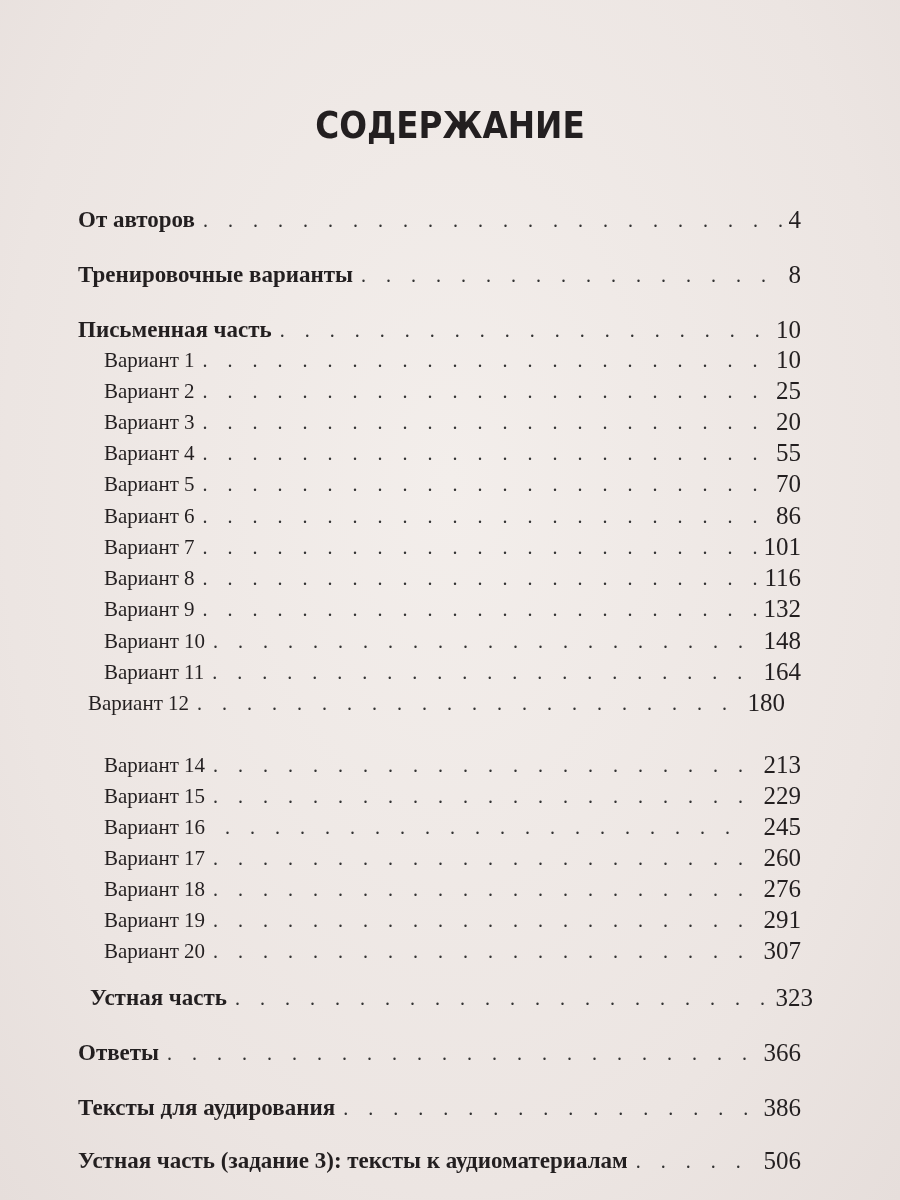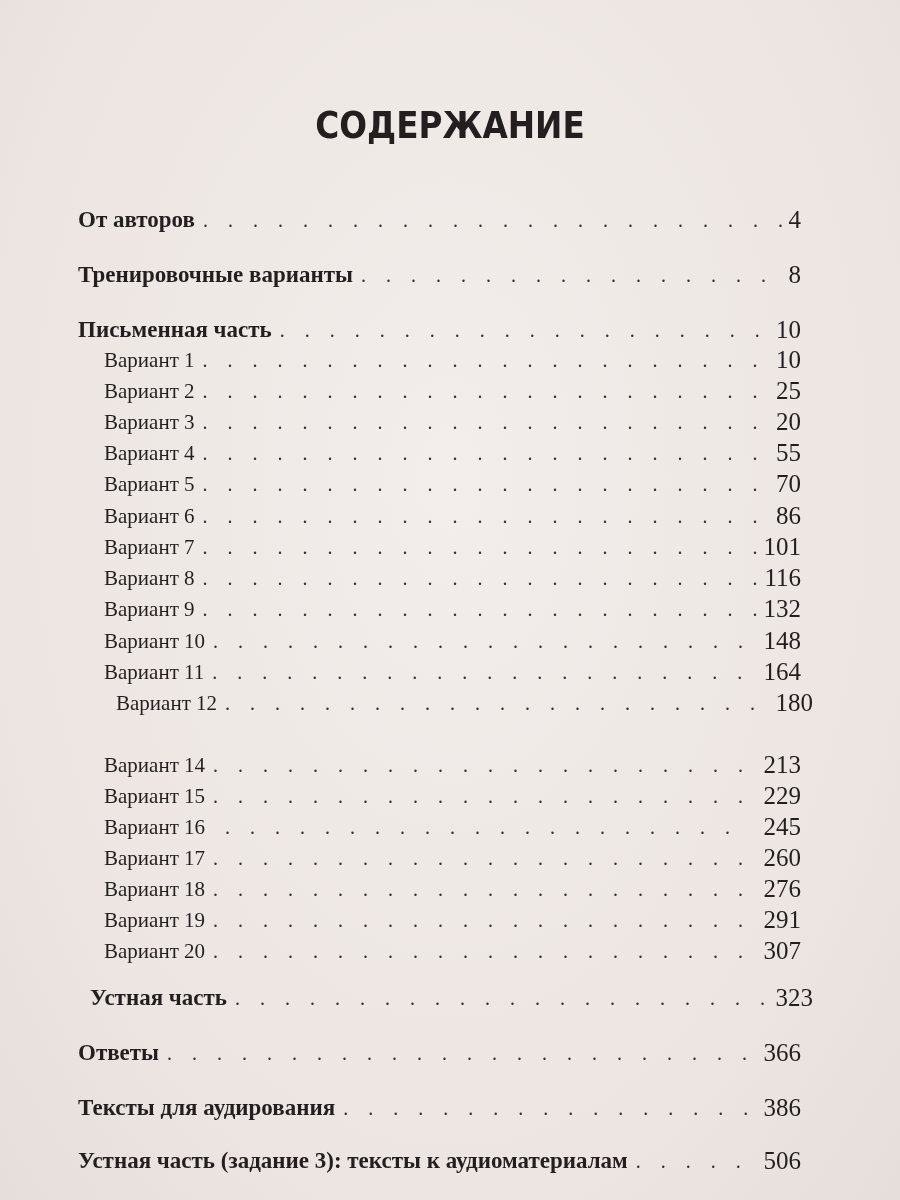--- a/index.html
+++ b/index.html
@@ -130,21 +130,21 @@
     <div class="row sub" style="left:104px; width:697px; top:626px;">
       <span class="label">Вариант 10</span>
       <span class="dots"></span>
       <span class="page-num">148</span>
     </div>
     <div class="row sub" style="left:104px; width:697px; top:657px;">
       <span class="label">Вариант 11</span>
       <span class="dots"></span>
       <span class="page-num">164</span>
     </div>
-    <div class="row sub" style="left:116px; width:697px; top:688px;">
+    <div class="row sub" style="left:88px; width:697px; top:688px;">
       <span class="label">Вариант 12</span>
       <span class="dots"></span>
       <span class="page-num">180</span>
     </div>
     <div class="row sub" style="left:104px; width:697px; top:750px;">
       <span class="label">Вариант 14</span>
       <span class="dots"></span>
       <span class="page-num">213</span>
     </div>
     <div class="row sub" style="left:104px; width:697px; top:781px;">

